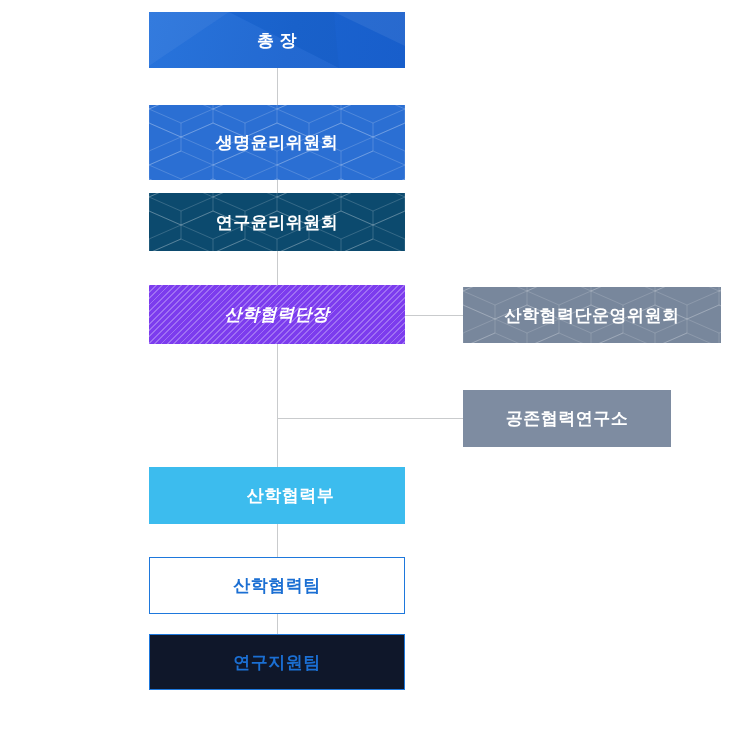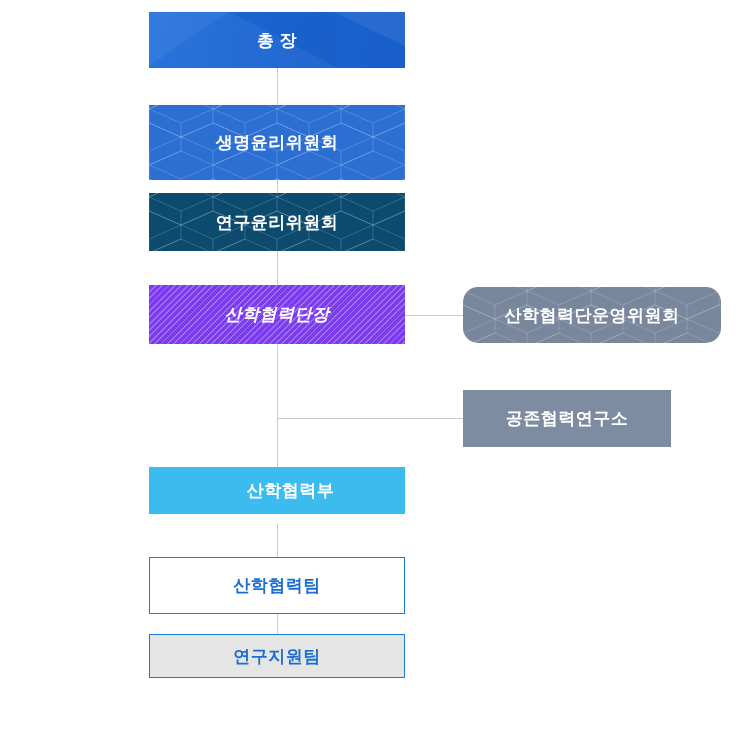--- a/index.html
+++ b/index.html
@@ -17,27 +17,27 @@
   
   .n-president{left:149px;top:12px;width:256px;height:56px;
     background:linear-gradient(105deg,#1f6edb 0%,#1a63cf 55%,#185ecb 100%);}
   .n-bio{left:149px;top:105px;width:256px;height:75px;background:#2b6fd3;}
   .n-ethics{left:149px;top:193px;width:256px;height:58px;background:#0c4a6e;}
   .n-head{left:149px;top:285px;width:256px;height:59px;background:#7c3cee;font-style:italic;}
   .n-head .stripes{
     background:repeating-linear-gradient(135deg,
       rgba(255,255,255,0.27) 0px,rgba(255,255,255,0.27) 1.3px,
       rgba(255,255,255,0) 1.3px,rgba(255,255,255,0) 4.5px);}
-  .n-dept{left:149px;top:467px;width:256px;height:47px;background:#3cbcee;padding-left:27px;}
+  .n-dept{left:149px;top:467px;width:256px;height:57px;background:#3cbcee;padding-left:27px;}
   .n-team1{left:149px;top:557px;width:256px;height:57px;background:#ffffff;
     border:1px solid #1e78dc;color:#1b6fd3;}
-  .n-team2{left:149px;top:634px;width:256px;height:44px;background:#e5e5e5;
+  .n-team2{left:149px;top:634px;width:256px;height:56px;background:#0f172a;
     border:1px solid #1e78dc;color:#1b6fd3;}
   
-  .n-op{left:463px;top:287px;width:258px;height:56px;background:#78879c;border-radius:15px;}
+  .n-op{left:463px;top:287px;width:258px;height:56px;background:#78879c;}
   .n-co{left:463px;top:390px;width:208px;height:57px;background:#7e8ca1;}
   
   .vline,.hline{position:absolute;background:#c9cbcd;}
   .vline{width:1px;}
   .hline{height:1px;}
   .v1{left:277px;top:68px;height:37px;}
   .v2{left:277px;top:162px;height:31px;}
   .v3{left:277px;top:251px;height:34px;}
   .v4{left:277px;top:344px;height:123px;}
   .v5{left:277px;top:524px;height:33px;}

